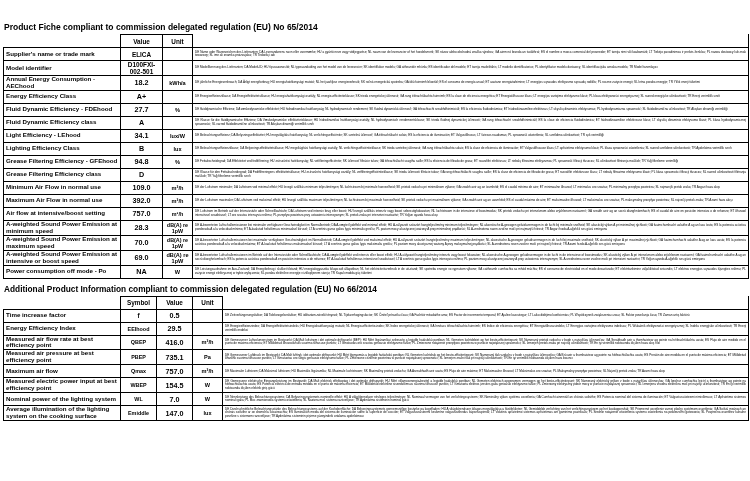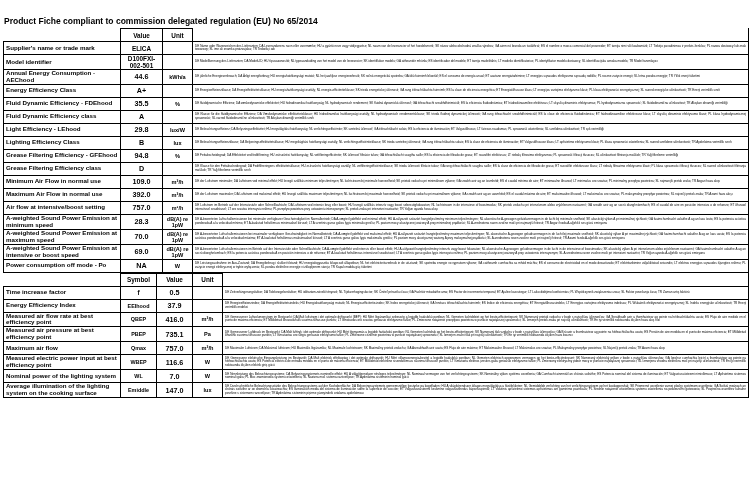--- a/index.html
+++ b/index.html
@@ -8,21 +8,21 @@
     background: #ffffff;
   }
   body {
     width: 750px;
     font-family: "Liberation Sans", sans-serif;
     color: #000;
     -webkit-font-smoothing: none;
   }
   .sheet {
     width: 750px;
-    padding: 14px 2px 2px 2px;
+    padding: 20px 2px 2px 2px;
     box-sizing: border-box;
   }
   h1.title {
     font-size: 8.5px;
     font-weight: bold;
     margin: 2px 0 2px 2px;
     letter-spacing: 0;
   }
   table.fiche {
     border-collapse: collapse;
@@ -110,45 +110,45 @@
         <td class="langs">DE Name oder Warenzeichen des Lieferanten; DA Leverandørens navn eller varemærke; HU a gyártó neve vagy védjegyzése; NL naam van de leverancier of het handelsmerk; SK názov alebo obchodná značka výrobcu; GA ainm nó branda an tsoláthraí; ES el nombre o marca comercial del proveedor; ET tarnija nimi või kaubamärk; LT Tiekėjo pavadinimas ir prekės ženklas; PL nazwa dostawcy lub znak towarowy; SL ime ali znamka proizvajalca; TR Tedarikçi adı</td>
       </tr>
       <tr class="r2">
         <td class="lbl">Model identifier</td>
         <td class="val">D100FXI-002-501</td>
         <td class="unit"></td>
         <td class="langs">DE Modellkennung des Lieferanten; DA Modelt-ID; HU típusazonosító; NL typeaanduiding van het model van de leverancier; SK identifikátor modelu; GA aitheantóir mhúnla; ES identificador del modelo; ET tarnija mudelitähis; LT modelio identifikatorius; PL identyfikator modelu dostawcy; SL identifikacijska oznaka modela; TR Model tanımlayıcı</td>
       </tr>
       <tr class="r2">
         <td class="lbl">Annual Energy Consumption - AEChood</td>
-        <td class="val big">44.6</td>
+        <td class="val big">18.2</td>
         <td class="unit">kWh/a</td>
         <td class="langs">DE jährliche Energieverbrauch; DA Årligt energiforbrug; HU energiahatékonysági mutató; NL het jaarlijkse energieverbruik; SK ročná energetická spotreba; GA ídiú fuinnimh bliantúil; ES el consumo de energía anual; ET aastane energiatarbimine; LT energijos sąnaudos efektyvumo sąnaudų rodiklis; PL roczne zużycie energii; SL letna poraba energije; TR Yıllık enerji tüketimi</td>
       </tr>
       <tr class="r2">
         <td class="lbl">Energy Efficiency Class</td>
         <td class="val big">A+</td>
         <td class="unit"></td>
         <td class="langs">DE Energieeffizienzklasse; DA Energieffektivitetsklasse; HU energiahatékonysági osztály; NL energie-efficiëntieklasse; SK trieda energetickej účinnosti; GA rang éifeachtúlachta fuinnimh; ES la clase de eficiencia energética; ET Energiatõhususe klass; LT energijos vartojimo efektyvumo klasė; PL klasa efektywności energetycznej; SL razred energijske učinkovitosti; TR Enerji verimlilik sınıfı</td>
       </tr>
       <tr class="r2">
         <td class="lbl">Fluid Dynamic Efficiency - FDEhood</td>
-        <td class="val big">35.5</td>
+        <td class="val big">27.7</td>
         <td class="unit">%</td>
         <td class="langs">DE fluiddynamische Effizienz; DA væskedynamiske effektivitet; HU hidrodinamikai hatékonyság; NL hydrodynamisch rendement; SK fluidná dynamická účinnosť; GA éifeachtacht sreabhdhinimiciúil; ES la eficiencia fluidodinámica; ET hüdrodünaamiline efektiivsus; LT skysčių dinaminis efektyvumas; PL hydrodynamiczna sprawność; SL fluidodinamična učinkovitost; TR Akışkan dinamiği verimliliği</td>
       </tr>
       <tr class="r2">
         <td class="lbl">Fluid Dynamic Efficiency class</td>
         <td class="val big">A</td>
         <td class="unit"></td>
         <td class="langs">DE Klasse für die fluiddynamische Effizienz; DA Væskedynamiske effektivitetsklasse; HU hidrodinamikai hatékonysági osztály; NL hydrodynamisch rendementsklasse; SK trieda fluidnej dynamickej účinnosti; GA rang éifeachtacht sreabhdhinimiciúil; ES la clase de eficiencia fluidodinámica; ET hüdrodünaamilise efektiivsuse klass; LT skysčių dinaminio efektyvumo klasė; PL klasa hydrodynamicznej sprawności; SL razred fluidodinamične učinkovitosti; TR Akışkan dinamiği verimlilik sınıfı</td>
       </tr>
       <tr class="r2">
         <td class="lbl">Light Efficiency - LEhood</td>
-        <td class="val big">29.8</td>
+        <td class="val big">34.1</td>
         <td class="unit">lux/W</td>
         <td class="langs">DE Beleuchtungseffizienz; DA Belysningseffektivitet; HU megvilágítási hatékonyság; NL verlichtingsefficiëntie; SK svetelná účinnosť; GA éifeachtúlacht solais; ES la eficiencia de iluminación; ET Valgustõhusus; LT šviesos naudumas; PL sprawność oświetlenia; SL svetlobna učinkovitost; TR ışık verimliliği</td>
       </tr>
       <tr class="r2">
         <td class="lbl">Lighting Efficiency Class</td>
         <td class="val big">B</td>
         <td class="unit">lux</td>
         <td class="langs">DE Beleuchtungseffizienzklasse; DA Belysningseffektivitetsklasse; HU megvilágítási hatékonysági osztály; NL verlichtingsefficiëntieklasse; SK trieda svetelnej účinnosti; GA rang éifeachtúlachta solais; ES la clase de eficiencia de iluminación; ET Valgustõhususe klass; LT apšvietimo efektyvumo klasė; PL klasa sprawności oświetlenia; SL razred svetlobne učinkovitosti; TR Aydınlatma verimlilik sınıfı</td>
       </tr>
       <tr class="r2">
@@ -201,20 +201,21 @@
       </tr>
       <tr class="r2">
         <td class="lbl">Power consumption off mode - Po</td>
         <td class="val big">NA</td>
         <td class="unit">W</td>
         <td class="langs">DE Leistungsaufnahme im Aus-Zustand; DA Energiforbrug i slukket tilstand; HU energiafogyasztás kikapcsolt állapotban; NL het elektriciteitsverbruik in de uit-stand; SK spotreba energie vo vypnutom výkone; GA caitheamh cumhachta sa mhód múchta; ES el consumo de electricidad en el modo desactivado; ET elektritarbimine väljalülitatud seisundis; LT elektros energijos sąnaudos išjungties režimu; PL zużycie energii elektrycznej w trybie wyłączenia; SL poraba električne energije v izklopljenem stanju; TR Kapalı modda güç tüketimi</td>
       </tr>
     </tbody>
   </table>
 
+  <h1 class="h2">Additional Product Information compliant to commission delegated regulation (EU) No 66/2014</h1>
 
   <table class="fiche">
     <colgroup>
       <col style="width:117px">
         <col style="width:36px">
         <col style="width:36px">
         <col style="width:30px">
         <col>
     </colgroup>
     <thead>
@@ -230,21 +231,21 @@
       <tr class="r2">
         <td class="lbl">Time increase factor</td>
         <td class="val">f</td>
         <td class="val big">0.5</td>
         <td class="unit"></td>
         <td class="langs">DE Zeitverlängerungsfaktor; DA Tidsforøgelsesfaktor; HU időtartam-növelő tényező; NL Tijdsverhogingsfactor; SK Činiteľ prírastku času; GA Fachtóir méadaithe ama; ES Factor de incremento temporal; ET Ajaline kasvutegur; LT Laiko didėjimo koeficientas; PL Współczynnik zwiększenia czasu; SL Faktor povečanja časa; TR Zaman artış faktörü</td>
       </tr>
       <tr class="r2">
         <td class="lbl">Energy Efficiency Index</td>
         <td class="val sub">EEIhood</td>
-        <td class="val big">37.9</td>
+        <td class="val big">29.5</td>
         <td class="unit"></td>
         <td class="langs">DE Energieeffizienzindex; DA Energieffektivitetsindeks; HU Energiahatékonysági mutató; NL Energie-efficiëntie-index; SK Index energetickej účinnosti; GA Innéacs éifeachtúlachta fuinnimh; ES Índice de eficiencia energética; ET Energiatõhususindeks; LT Energijos vartojimo efektyvumo indeksas; PL Wskaźnik efektywności energetycznej; SL Indeks energijske učinkovitosti; TR Enerji verimlilik endeksi</td>
       </tr>
       <tr class="r2">
         <td class="lbl">Measured air flow rate at best efficiency point</td>
         <td class="val sub">QBEP</td>
         <td class="val big">416.0</td>
         <td class="unit">m³/h</td>
         <td class="langs">DE Gemessener Luftvolumenstrom im Bestpunkt; DA Målt luftstrøm i det optimale driftspunkt (BEP); HU Mért légáramlási sebesség a legjobb hatásfokú pontban; NL Gemeten luchtdebiet op het beste-efficiëntiepunt; SK Nameraný prietok vzduchu v bode s najvyššou účinnosťou; GA Sreabhadh aeir a thomhaistear ag pointe na héifeachtúlachta uasta; ES Flujo de aire medido en el punto de máxima eficiencia; ET Mõõdetud õhuvooluhulk suurima tõhususe punktis; LT Išmatuotas oro srautas geriausio efektyvumo taške; PL Zmierzone natężenie przepływu powietrza w punkcie największej sprawności; SL Izmerjen pretok zraka pri najvišji učinkovitosti; TR En iyi verimlilik noktasında ölçülen hava akış hızı</td>
       </tr>
@@ -258,21 +259,21 @@
       <tr class="r2">
         <td class="lbl">Maximum air flow</td>
         <td class="val sub">Qmax</td>
         <td class="val big">757.0</td>
         <td class="unit">m³/h</td>
         <td class="langs">DE Maximaler Luftstrom; DA Maksimal luftstrøm; HU Maximális légáramlás; NL Maximale luchtstroom; SK Maximálny prietok vzduchu; GA Asreabhadh aeir uasta; ES Flujo de aire máximo; ET Maksimaalne õhuvool; LT Maksimalus oro srautas; PL Maksymalny przepływ powietrza; SL Največji pretok zraka; TR Azami hava akışı</td>
       </tr>
       <tr class="r2">
         <td class="lbl">Measured electric power input at best efficiency point</td>
         <td class="val sub">WBEP</td>
-        <td class="val big">116.6</td>
+        <td class="val big">154.5</td>
         <td class="unit">W</td>
         <td class="langs">DE Gemessene elektrische Eingangsleistung im Bestpunkt; DA Målt elektrisk effektoptag i det optimale driftspunkt; HU Mért villamosenergia-bevitel a legjobb hatásfokú pontban; NL Gemeten elektrisch opgenomen vermogen op het beste-efficiëntiepunt; SK Nameraný elektrický príkon v bode s najvyššou účinnosťou; GA Ionchur cumhachta leictrí a thomhaistear ag pointe na héifeachtúlachta uasta; ES Potencia eléctrica de entrada medida en el punto de máxima eficiencia; ET Mõõdetud elektriline sisendvõimsus suurima tõhususe punktis; LT Išmatuota elektros įvesties galia geriausio efektyvumo taške; PL Zmierzony elektryczny pobór mocy w punkcie największej sprawności; SL Izmerjena vhodna električna moč pri najvišji učinkovitosti; TR En iyi verimlilik noktasında ölçülen elektrik giriş gücü</td>
       </tr>
       <tr class="r2">
         <td class="lbl">Nominal power of the lighting system</td>
         <td class="val sub">WL</td>
         <td class="val big">7.0</td>
         <td class="unit">W</td>
         <td class="langs">DE Nennleistung des Beleuchtungssystems; DA Belysningssystemets nominelle effekt; HU A világítórendszer névleges teljesítménye; NL Nominaal vermogen van het verlichtingssysteem; SK Nominálny výkon systému osvetlenia; GA Cumhacht ainmniúil an chórais soilsithe; ES Potencia nominal del sistema de iluminación; ET Valgustussüsteemi nimivõimsus; LT Apšvietimo sistemos nominali galia; PL Moc znamionowa systemu oświetlenia; SL Nazivna moč sistema razsvetljave; TR Aydınlatma sisteminin nominal gücü</td>
       </tr>

